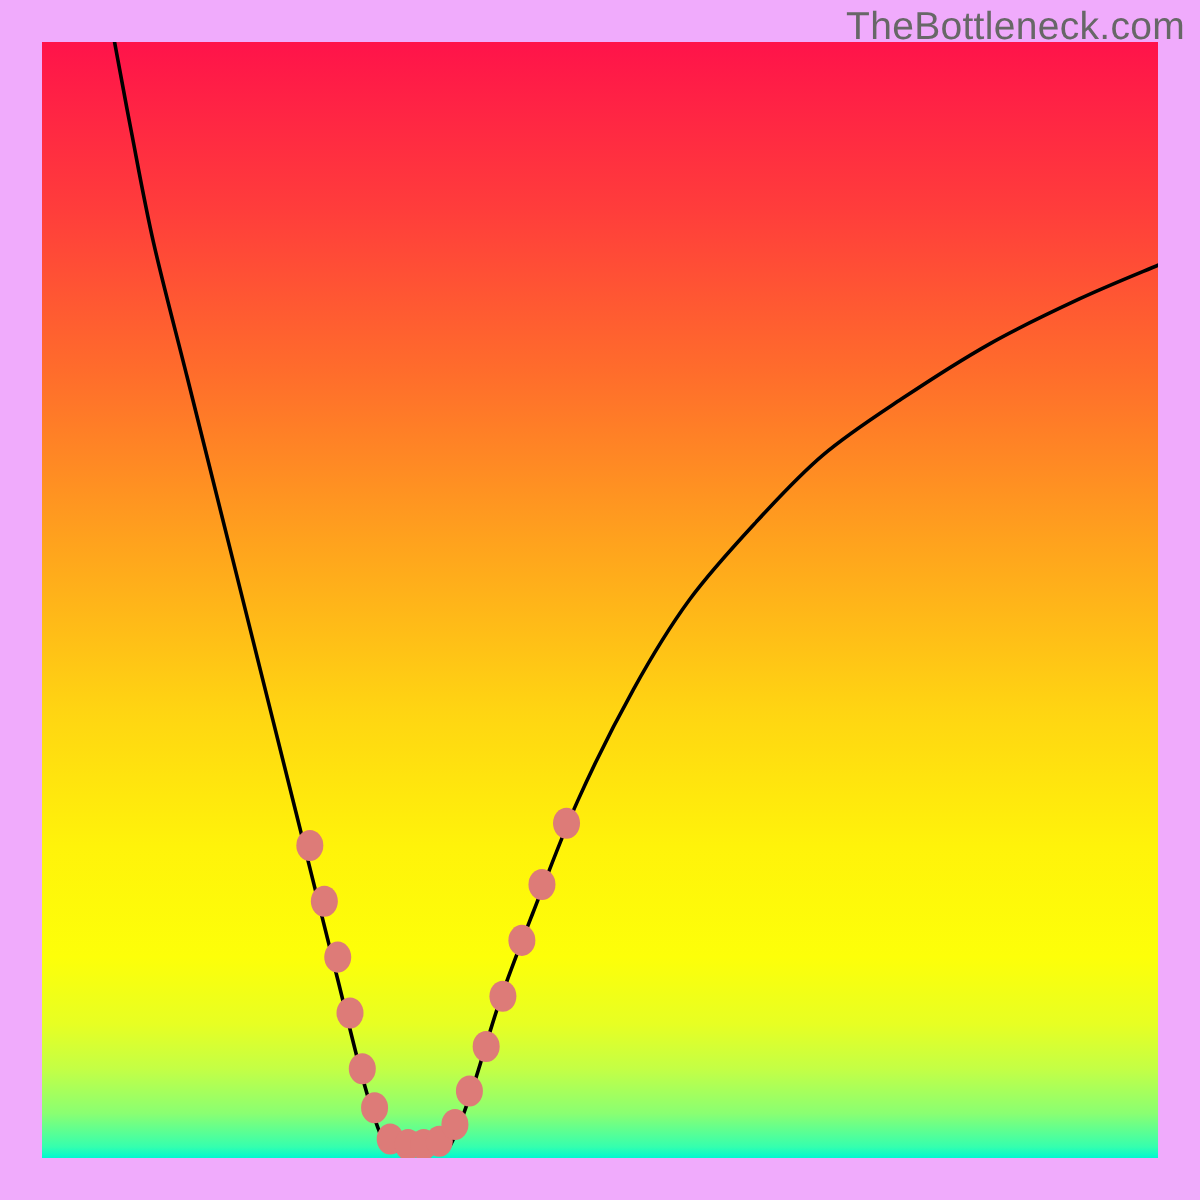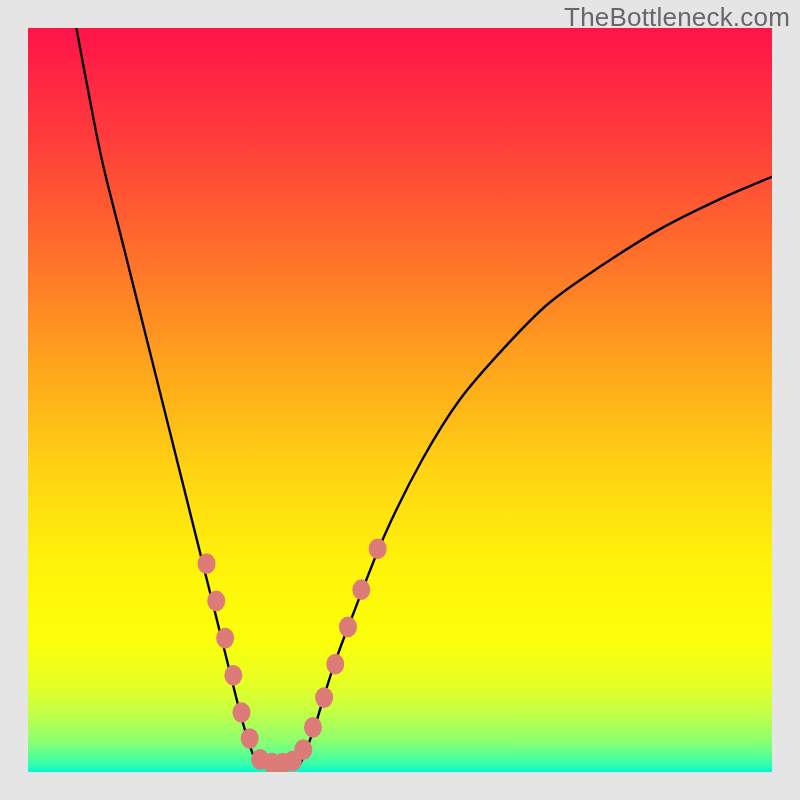--- a/index.html
+++ b/index.html
@@ -9,21 +9,21 @@
     height: 800px;
     overflow: hidden;
     background: #000;
     font-family: Arial, Helvetica, sans-serif;
   }
   .frame {
     position: absolute;
     top: 0; left: 0;
     width: 800px;
     height: 800px;
-    background: #e5e5e5;
+    background: #f0abfc;
   }
   .plot-area {
     position: absolute;
     top: 28px;
     left: 28px;
     width: 744px;
     height: 744px;
     background: linear-gradient(
       to bottom,
       #ff134a 0%,

